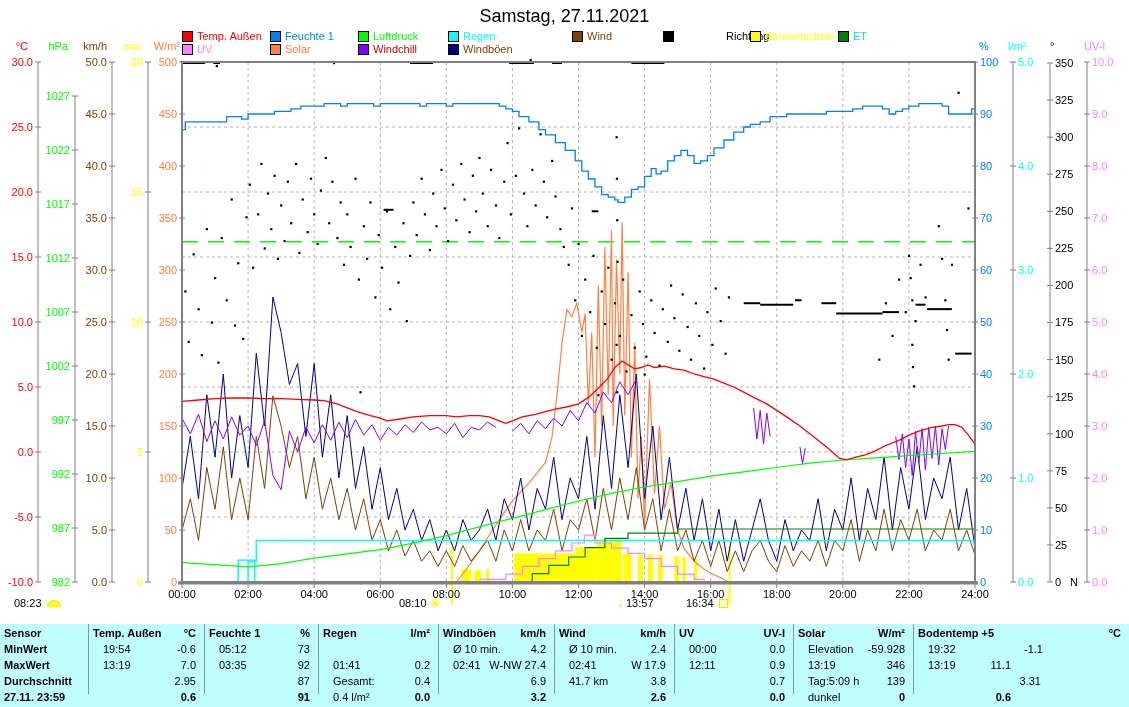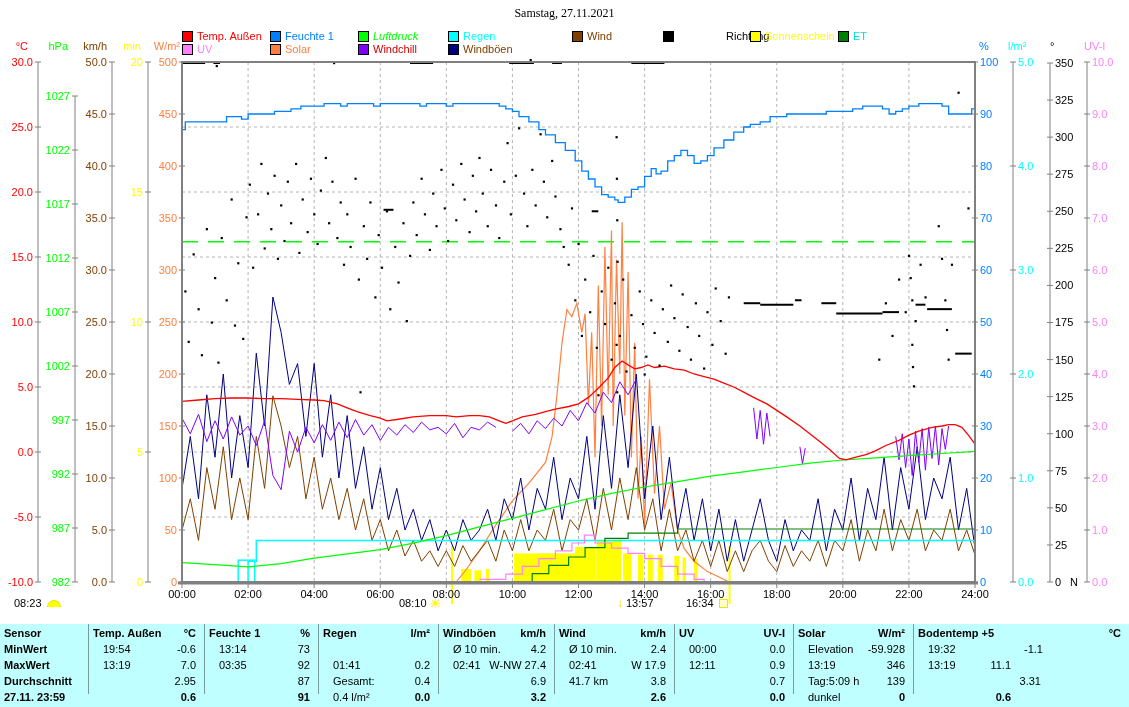--- a/index.html
+++ b/index.html
@@ -1,19 +1,19 @@
 <!DOCTYPE html>
 <html><head>
 <meta charset="utf-8">
 <style>
   html,body{margin:0;padding:0;background:#fff;}
   #app{position:relative;width:1129px;height:707px;background:#fff;overflow:hidden;
        font-family:"Liberation Sans",sans-serif;font-size:11px;color:#000;}
-  #title{position:absolute;top:6px;left:0;width:1129px;text-align:center;font-size:12px;
-         font-family:Liberation Serif, serif;}
+  #title{position:absolute;top:6px;left:0;width:1129px;text-align:center;font-size:18px;
+         font-family:Liberation Sans, sans-serif;}
   #legend{position:absolute;top:0;left:0;width:1129px;height:56px;}
   .leg-item{position:absolute;display:flex;align-items:center;height:12px;white-space:nowrap;}
   .leg-box{width:9px;height:9px;border:1px solid #000;margin-right:4px;flex:0 0 auto;}
   .leg-lab{font-size:11px;line-height:11px;}
   #chart{position:absolute;top:0;left:0;}
   #markers{position:absolute;top:597px;left:0;width:1129px;height:16px;}
   .mk{position:absolute;display:flex;align-items:center;gap:3px;font-size:11px;white-space:nowrap;text-align:center;}
   .halfsun{display:inline-block;width:12px;height:6px;background:#ffff00;border:1px solid #e8e800;
            border-bottom:none;border-radius:7px 7px 0 0;margin-left:2px;}
   .sunicon{color:#ffff00;font-size:13px;line-height:11px;text-shadow:0 0 1px #ffd700;}
@@ -553,21 +553,21 @@
     </svg>
   <div id="legend">
       <div class="leg-item" style="left: 182px; top: 30px;">
         <span class="leg-box" style="background: rgb(255, 0, 0);"></span>
         <span class="leg-lab" style="color: rgb(255, 0, 0);">Temp. Außen</span>
       </div>
       <div class="leg-item" style="left: 270px; top: 30px;">
         <span class="leg-box" style="background: rgb(0, 128, 255);"></span>
         <span class="leg-lab" style="color: rgb(0, 128, 255);">Feuchte 1</span>
       </div>
-      <div class="leg-item" style="left: 358px; top: 30px; font-style: italic;">
+      <div class="leg-item" style="left: 358px; top: 30px;">
         <span class="leg-box" style="background: rgb(0, 255, 0);"></span>
         <span class="leg-lab" style="color: rgb(0, 255, 0);">Luftdruck</span>
       </div>
       <div class="leg-item" style="left: 448px; top: 30px;">
         <span class="leg-box" style="background: rgb(0, 255, 255);"></span>
         <span class="leg-lab" style="color: rgb(0, 255, 255);">Regen</span>
       </div>
       <div class="leg-item" style="left: 572px; top: 30px;">
         <span class="leg-box" style="background: rgb(128, 64, 0);"></span>
         <span class="leg-lab" style="color: rgb(128, 64, 0);">Wind</span>
@@ -648,21 +648,21 @@
           <span class="lft"></span>
           <span class="rgt">0.6</span>
         </div>
       </div>
       <div class="tcol" style="width: 114px;">
         <div class="trow hdr">
           <span class="lft">Feuchte 1</span>
           <span class="rgt">%</span>
         </div>
         <div class="trow">
-          <span class="lft">13:14</span>
+          <span class="lft">05:12</span>
           <span class="rgt">73</span>
         </div>
         <div class="trow">
           <span class="lft">03:35</span>
           <span class="rgt">92</span>
         </div>
         <div class="trow">
           <span class="lft"></span>
           <span class="rgt">87</span>
         </div>

